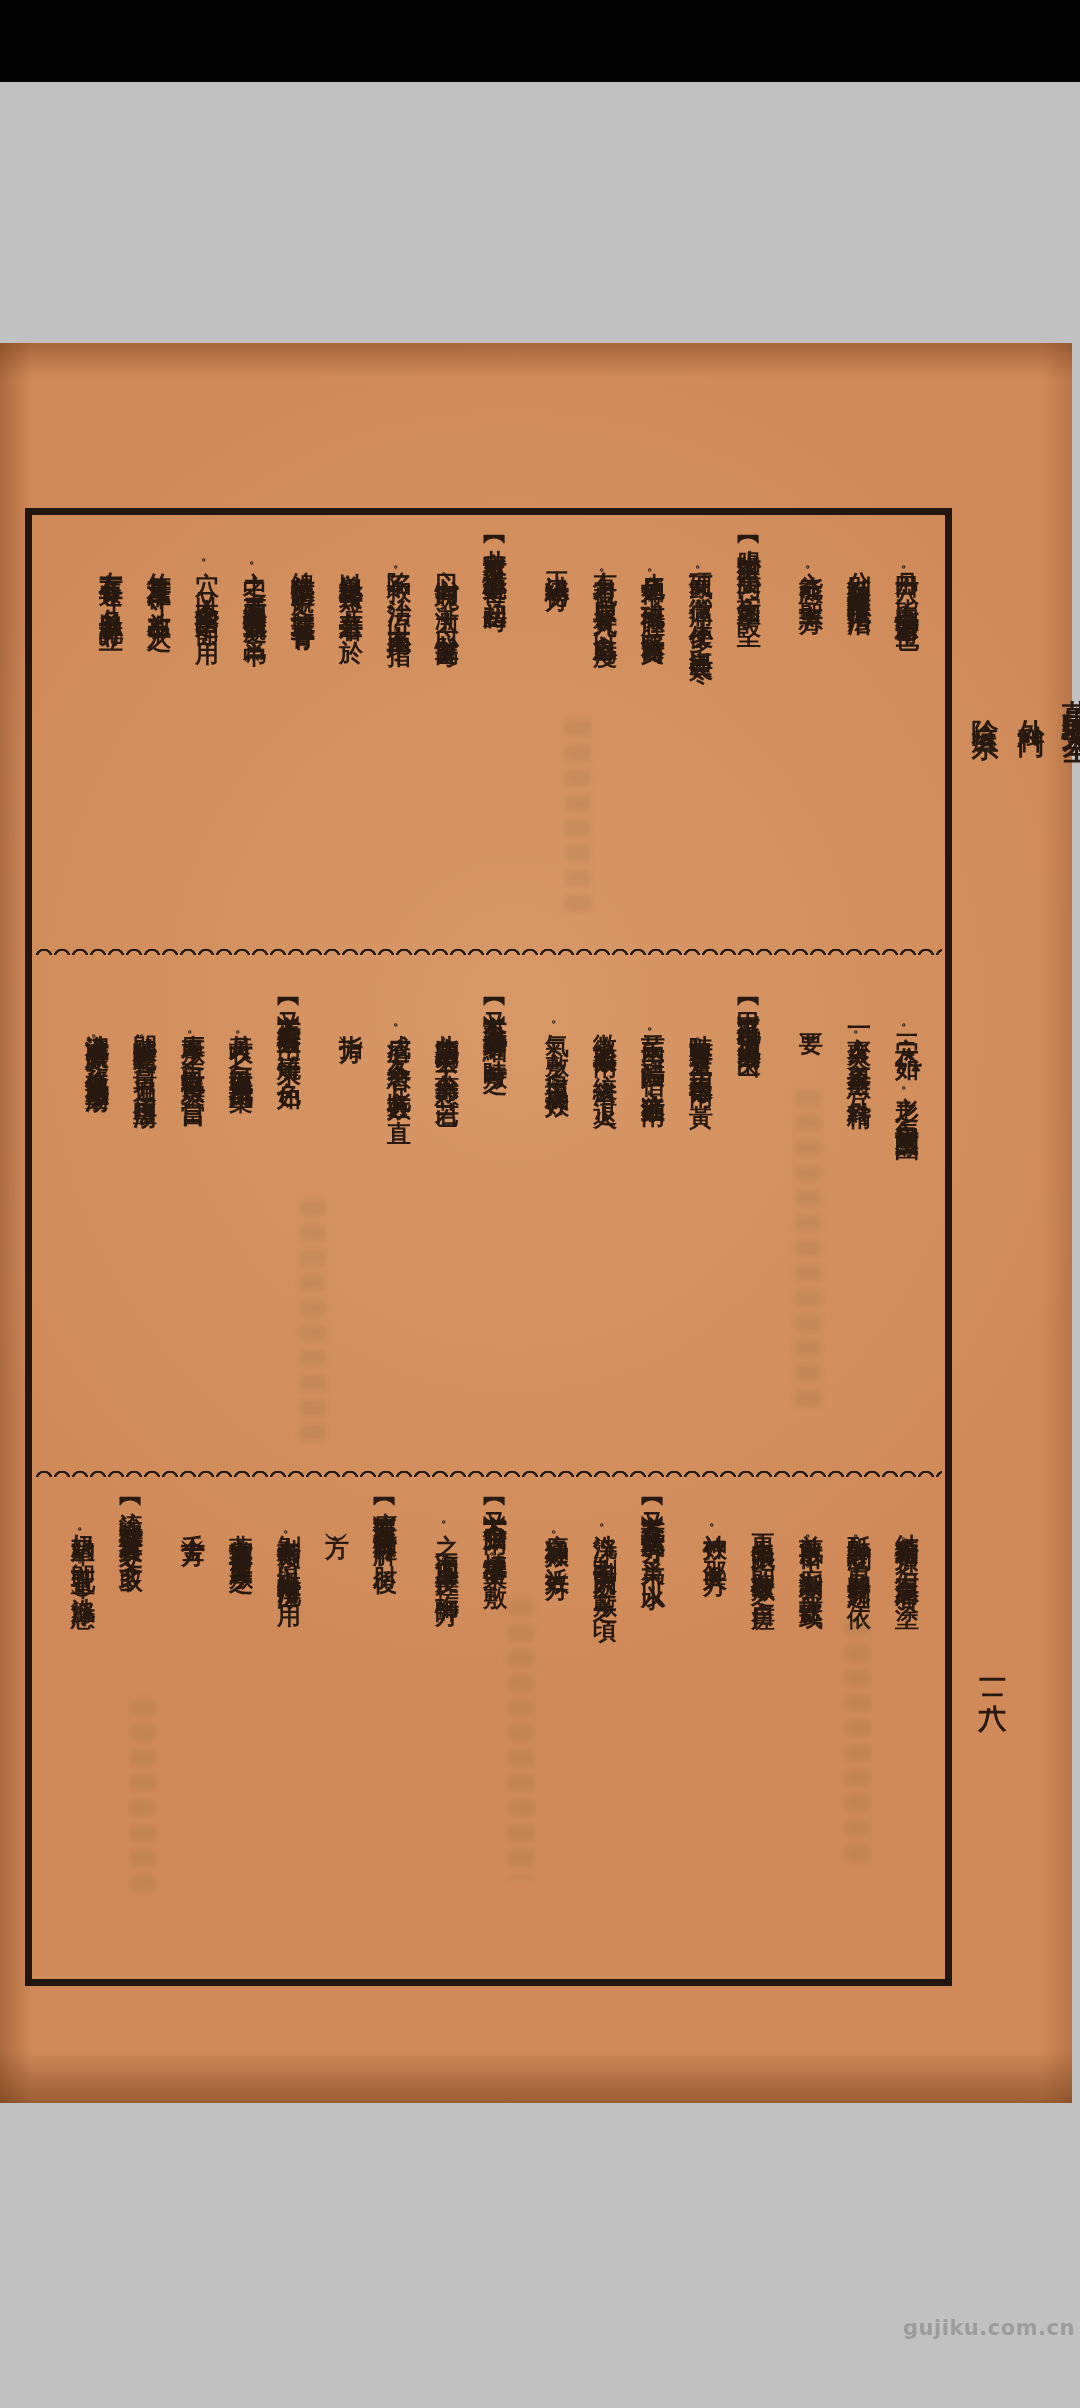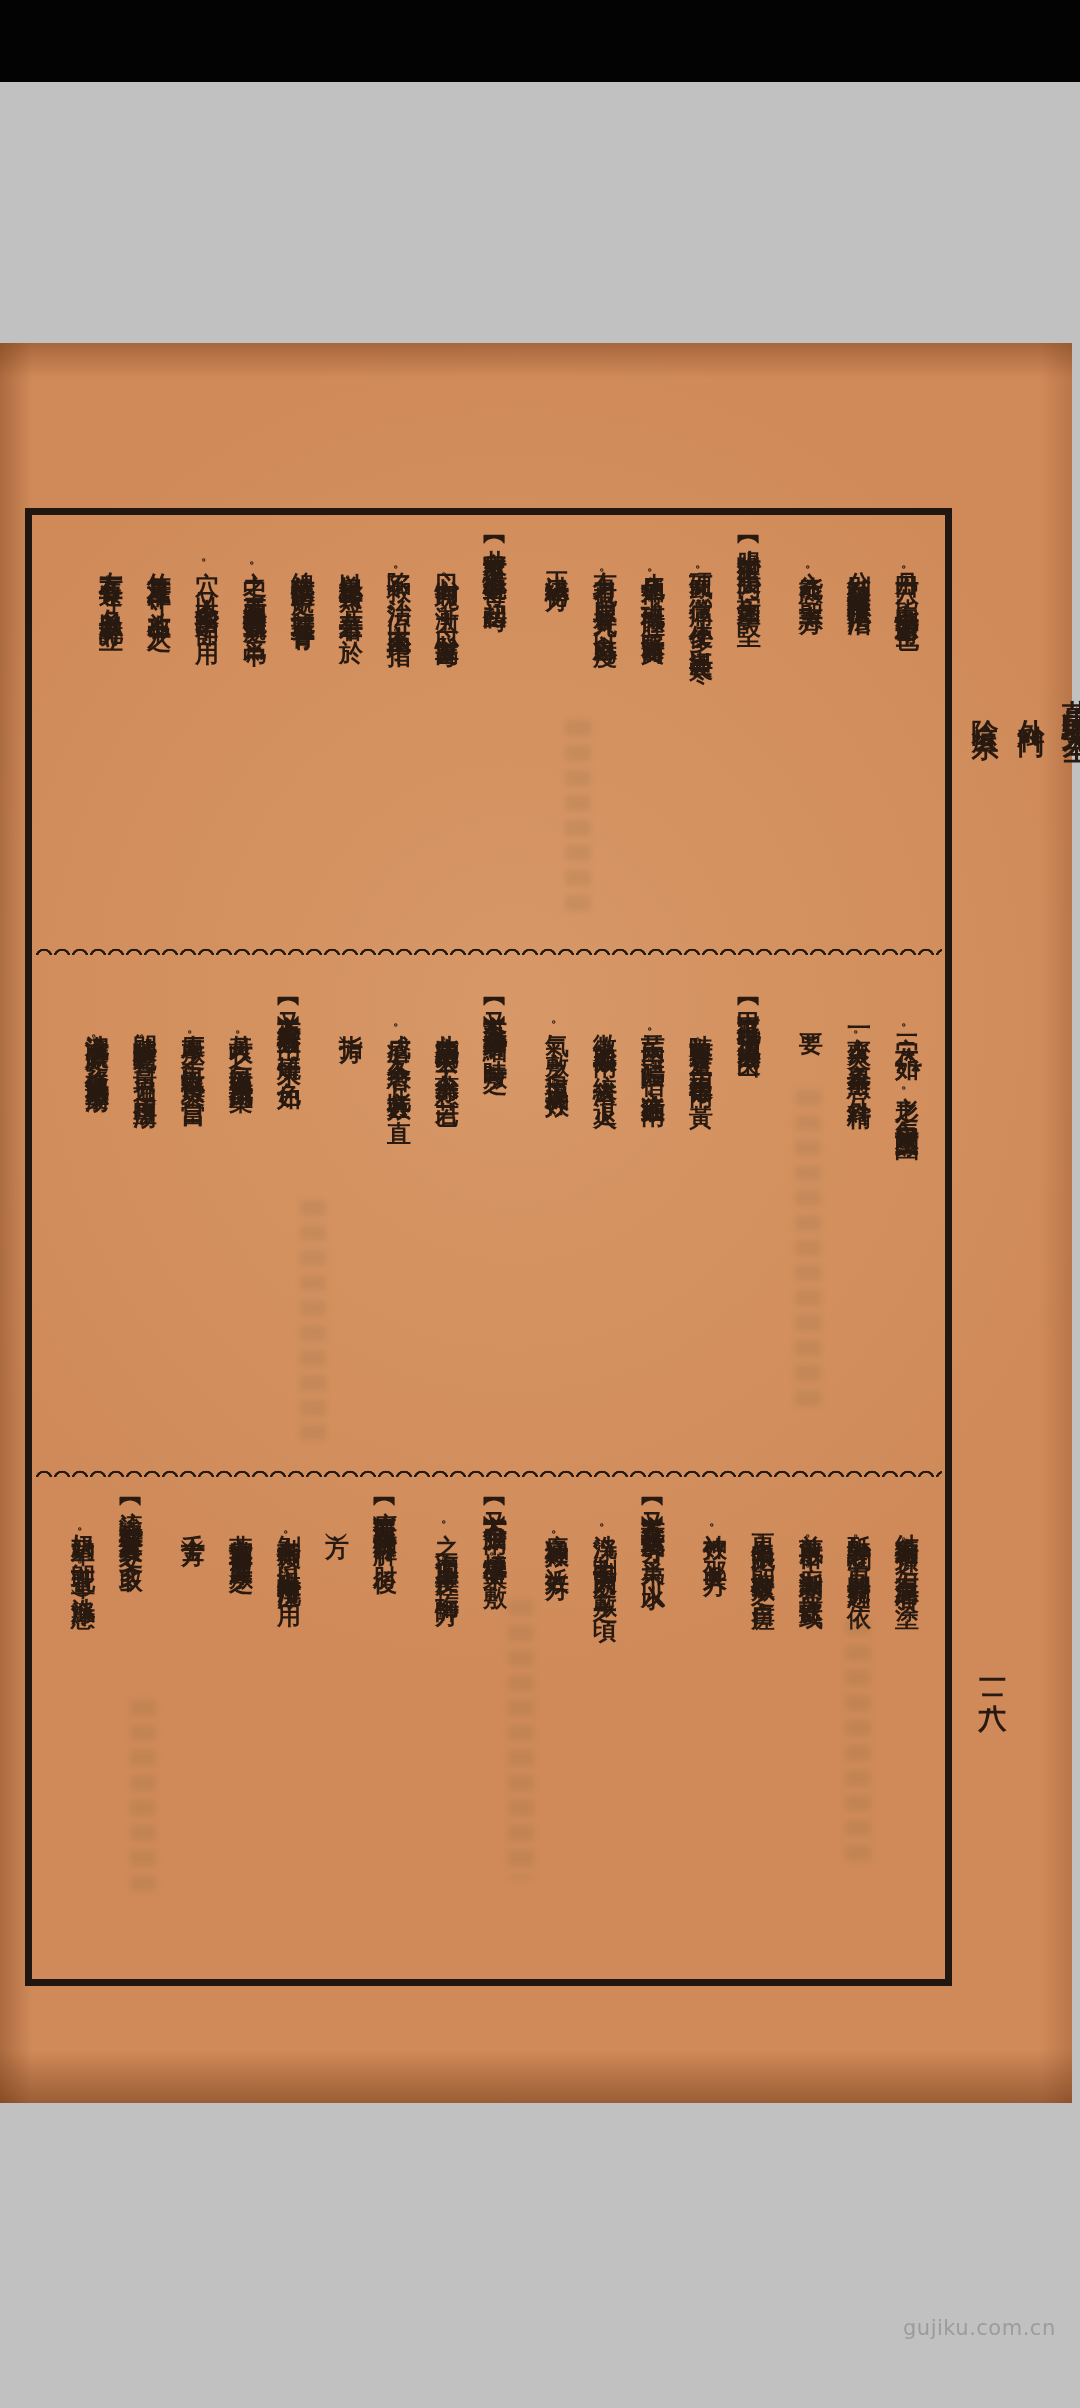--- a/index.html
+++ b/index.html
@@ -52,21 +52,21 @@
   .margin-title .sub{font-size:27px;margin-block-start:0;}
   .margin-title span{display:block;}
   .gap1{margin-top:22px;}
   .page-number{
     position:absolute;left:972px;top:1322px;
     font-size:28px;letter-spacing:9px;line-height:40px;font-weight:700;
   }
   .watermark{
     position:absolute;left:903px;top:2316px;
     color:#9c9c9c;font-family:"DejaVu Sans", sans-serif;
-    font-size:21px;letter-spacing:.5px;font-weight:400;
+    font-size:21px;letter-spacing:.5px;font-weight:700;
   }
   .bleed{
     position:absolute;width:26px;
     background:repeating-linear-gradient(180deg, rgba(95,85,45,.55) 0 16px, rgba(95,85,45,0) 16px 25px);
     filter:blur(3px);opacity:.22;pointer-events:none;
   }
 </style>
 </head>
 <body>
 

